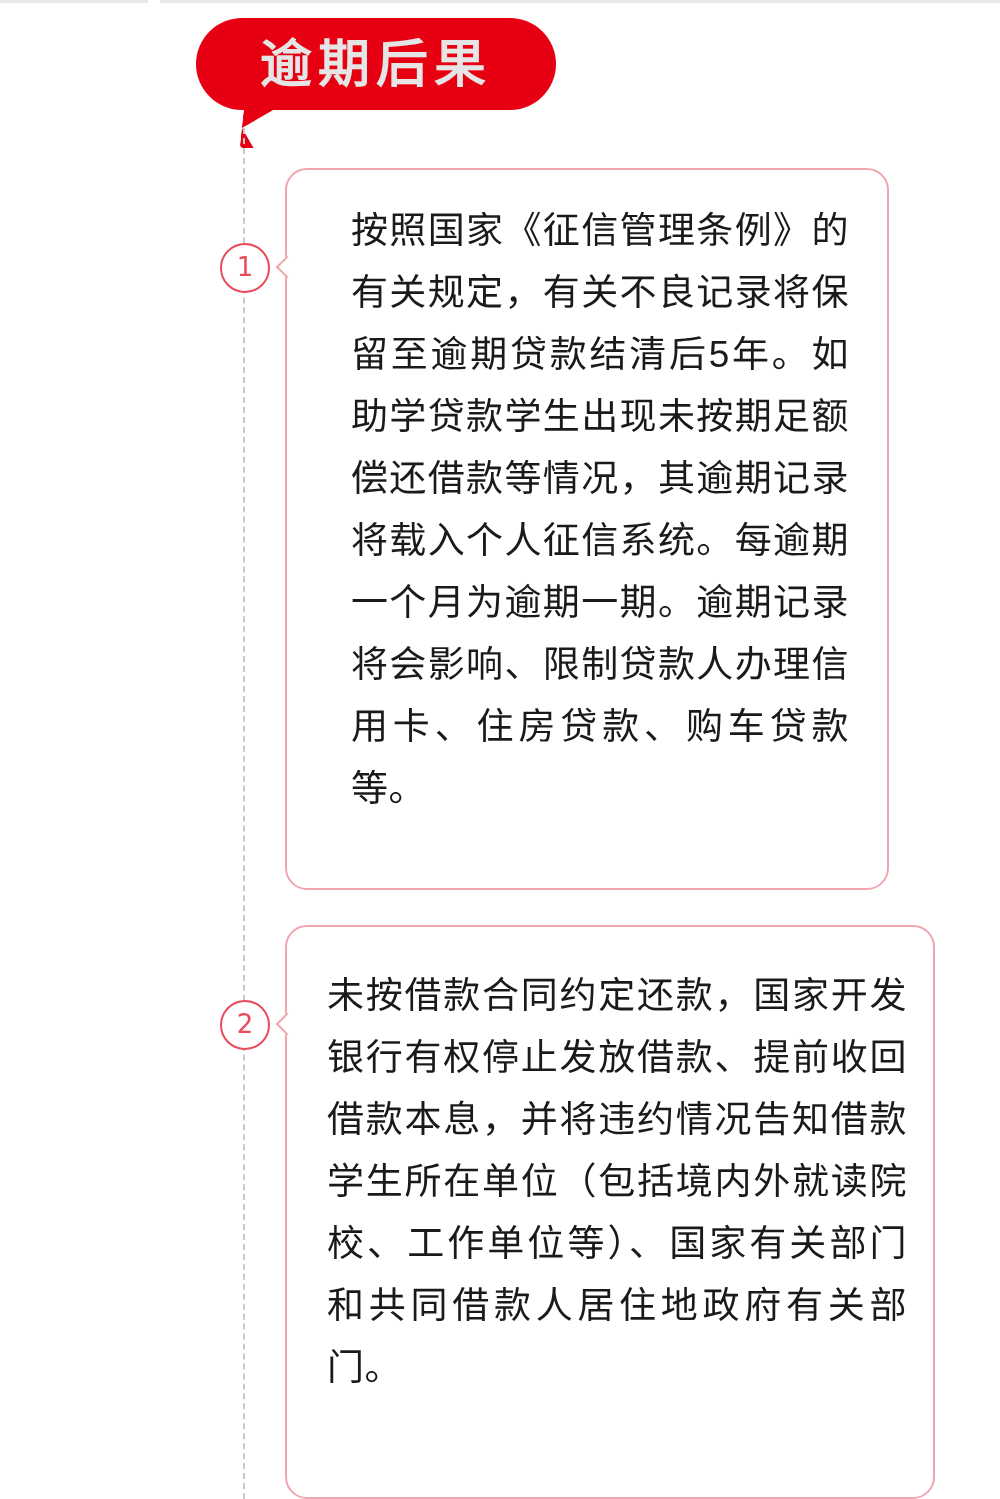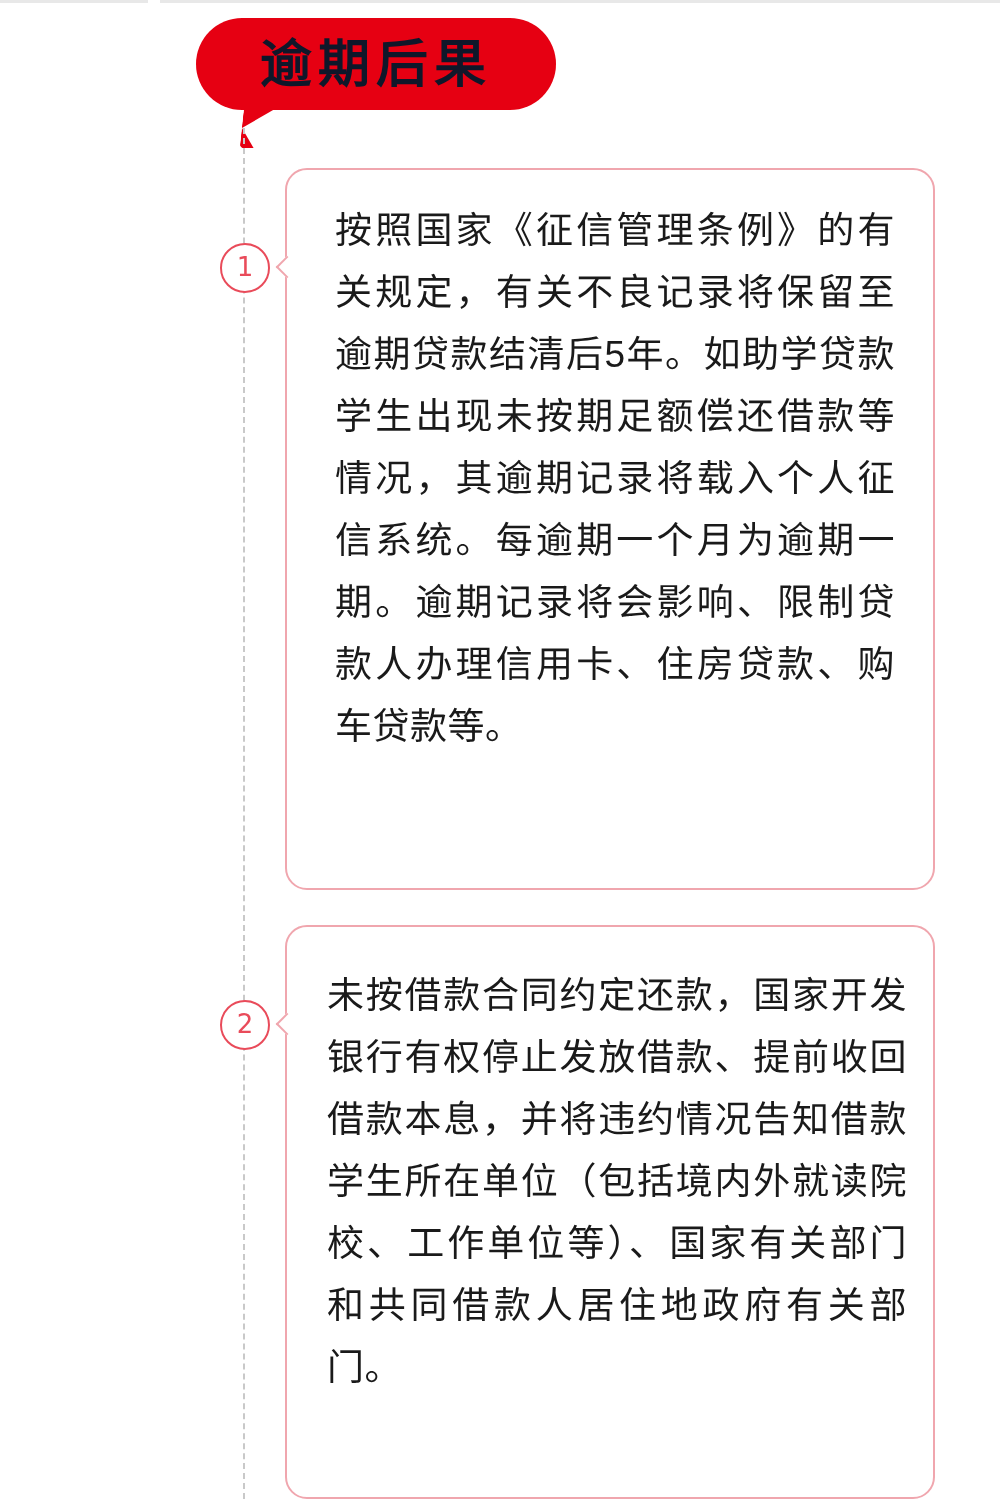--- a/index.html
+++ b/index.html
@@ -55,21 +55,21 @@
     top: 0;
     width: 360px;
     height: 92px;
     background: #e60012;
     border-radius: 46px;
     display: flex;
     align-items: center;
     justify-content: center;
   }
   .banner-title {
-    color: #0f172a;
+    color: #e5e5e5;
     font-size: 52px;
     font-weight: bold;
     letter-spacing: 6px;
     line-height: 1;
     white-space: nowrap;
     text-align: center;
   }
   
   .banner-tail {
     position: absolute;
@@ -127,23 +127,23 @@
   .card {
     position: absolute;
     border: 2px solid #f0a6ae;
     border-radius: 22px;
     background: #ffffff;
     box-sizing: border-box;
   }
   .card.c1 {
     left: 285px;
     top: 168px;
-    width: 650px;
+    width: 604px;
     height: 722px;
-    padding: 30px 38px 20px 48px;
+    padding: 30px 38px 20px 64px;
   }
   .card.c2 {
     left: 285px;
     top: 925px;
     width: 650px;
     height: 574px;
     padding: 38px 26px 20px 40px;
   }
   .card-text {
     font-size: 37px;

